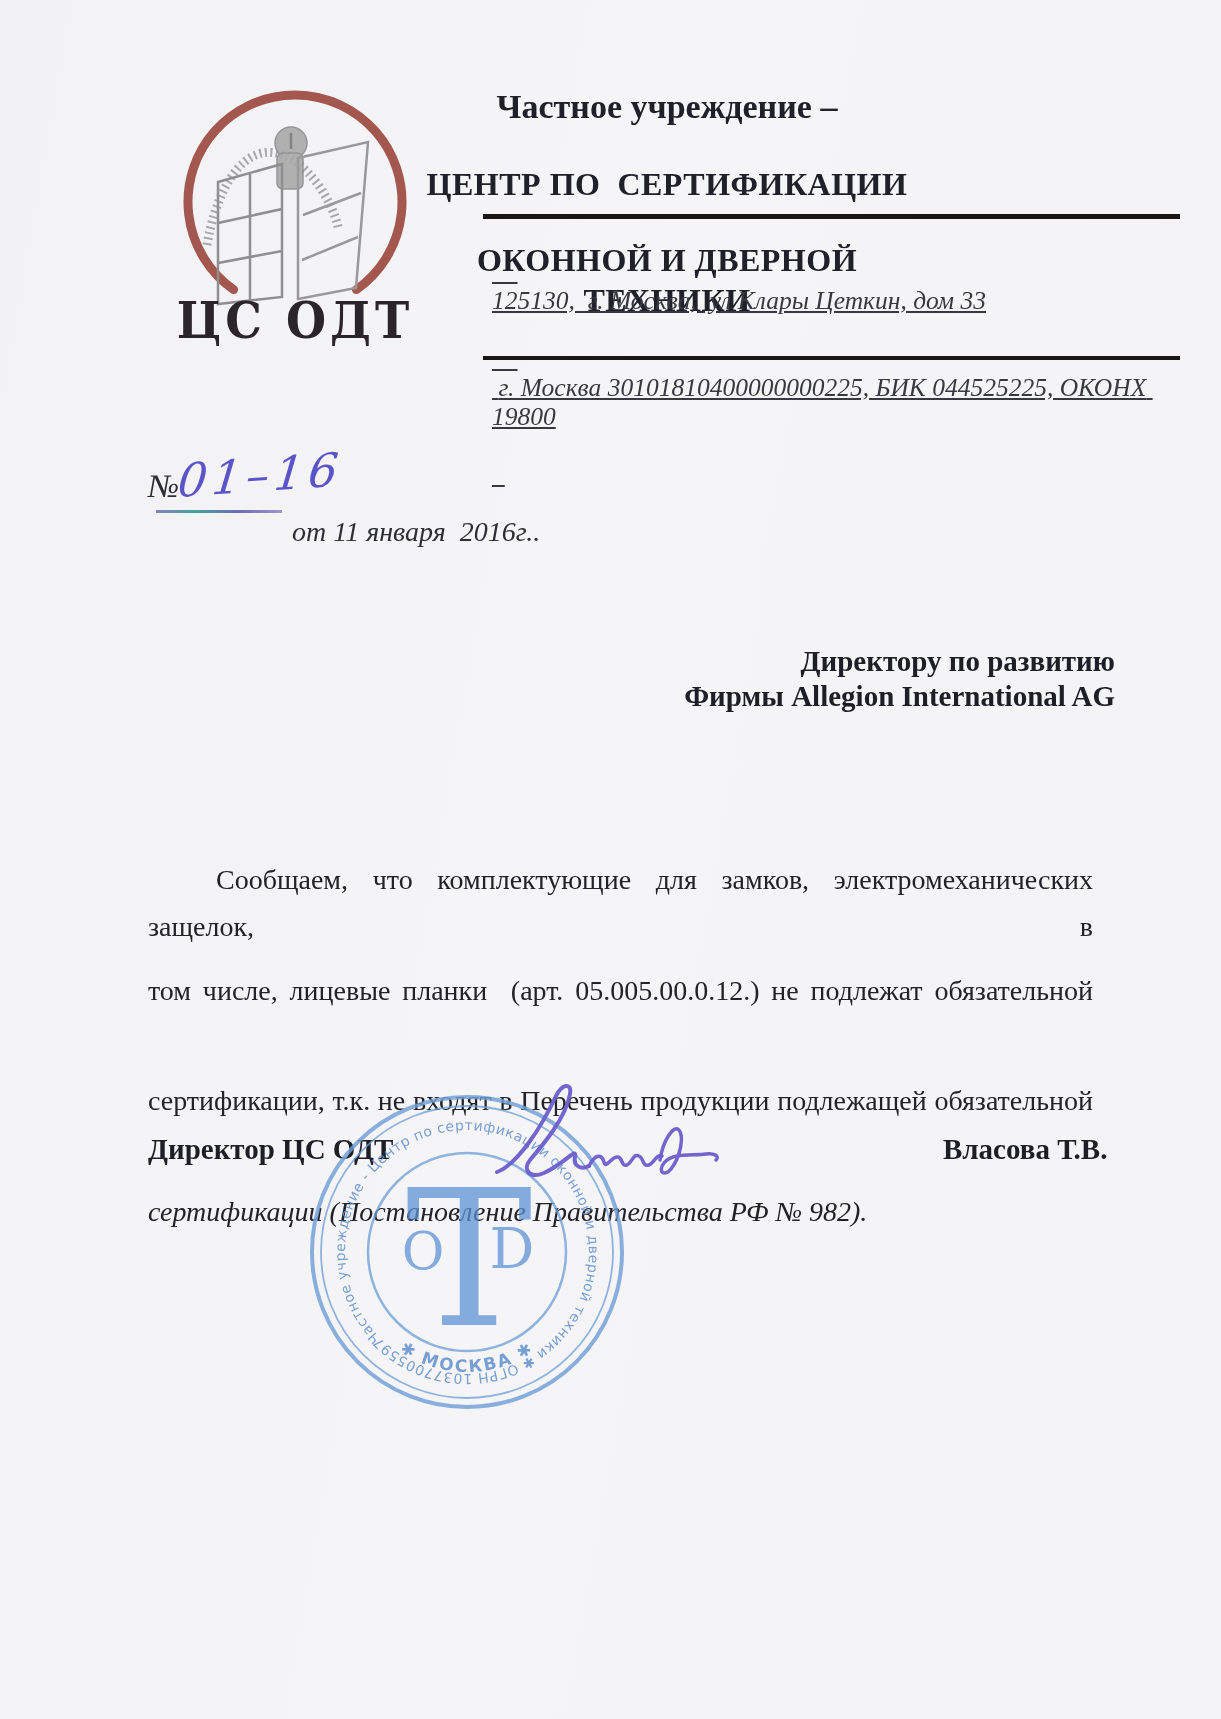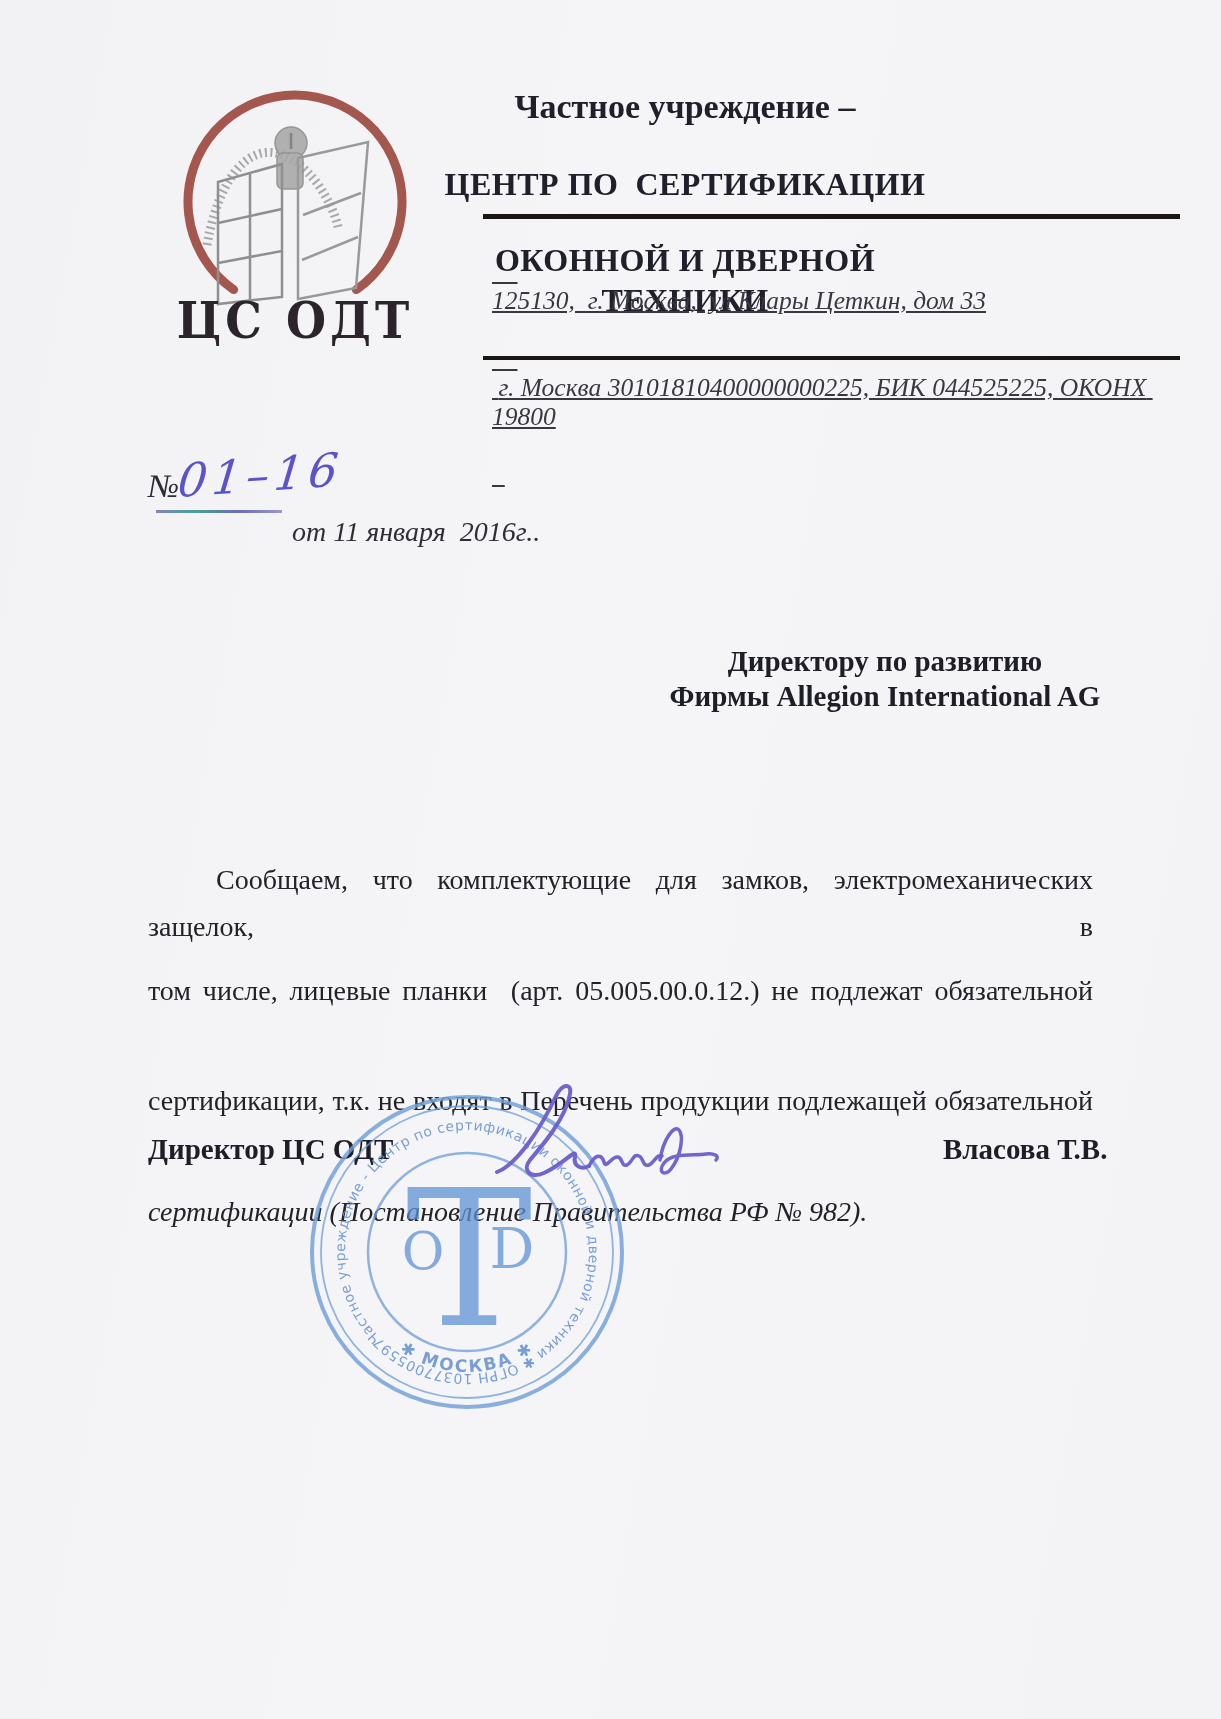--- a/index.html
+++ b/index.html
@@ -5,21 +5,21 @@
   html,body { margin:0; padding:0; background:#dcdcdf; }
   .page {
     position:relative; width:1221px; height:1719px; margin:0 auto;
     background:linear-gradient(100deg,#f2f1f4 0%,#f5f4f7 45%,#f3f2f5 100%);
     font-family:"Liberation Serif", serif; overflow:hidden;
   }
   .abs { position:absolute; }
   .pre { white-space:pre-wrap; }
 
   
-  .org-block { left:415px; top:50px; width:540px; text-align:center;
+  .org-block { left:397px; top:50px; width:540px; text-align:center;
                font-weight:bold; color:#20202a; }
   .org-line1 { font-size:34px; line-height:42px; }
   .org-line2, .org-line3 { font-size:32px; line-height:40px; letter-spacing:0.5px; }
 
   .rule { background:#191613; }
   .rule-top    { left:483px; top:214px; width:697px; height:5px; }
   .rule-bottom { left:483px; top:356px; width:697px; height:4px; }
 
   .address { left:492px; top:228px; width:700px; font-style:italic;
              font-size:25.5px; line-height:29px; color:#383840;text-decoration:underline; }
@@ -32,21 +32,21 @@
   
   .ref-number-sign { left:148px; top:468px; font-style:italic; font-size:33px; color:#2c2c35; }
   .ref-number-handwritten { left:178px; top:448px; font-family:"DejaVu Serif", serif;
         font-style:italic; font-size:46px; letter-spacing:5px; color:#5b54c8;
         transform:rotate(-4deg) skewX(-10deg); }
   .ref-underline { left:156px; top:510px; width:126px; height:3px;
         background:linear-gradient(90deg,#8583c0 0%,#46a39a 30%,#6e6cb4 65%,#9a98cc 100%); }
   .ref-date { left:292px; top:472px; font-style:italic; font-size:28px; color:#2e2e37;margin-top:44px; }
 
   
-  .addressee { left:655px; top:644px; width:460px; text-align:center;
+  .addressee { left:655px; top:644px; width:460px; text-align:right;
                font-weight:bold; font-size:29px; line-height:35px; color:#1e1e27; }
 
   
   .body-par { left:148px; top:793px; width:945px; font-size:28px; color:#222229; }
   .body-line { display:block; height:46.5px; line-height:46.5px;
                text-align:justify; text-align-last:justify; text-justify:inter-word; }
   .body-line.first { text-indent:68px; }
   .body-line.last  { text-align-last:left;font-style:italic; }
 
   

